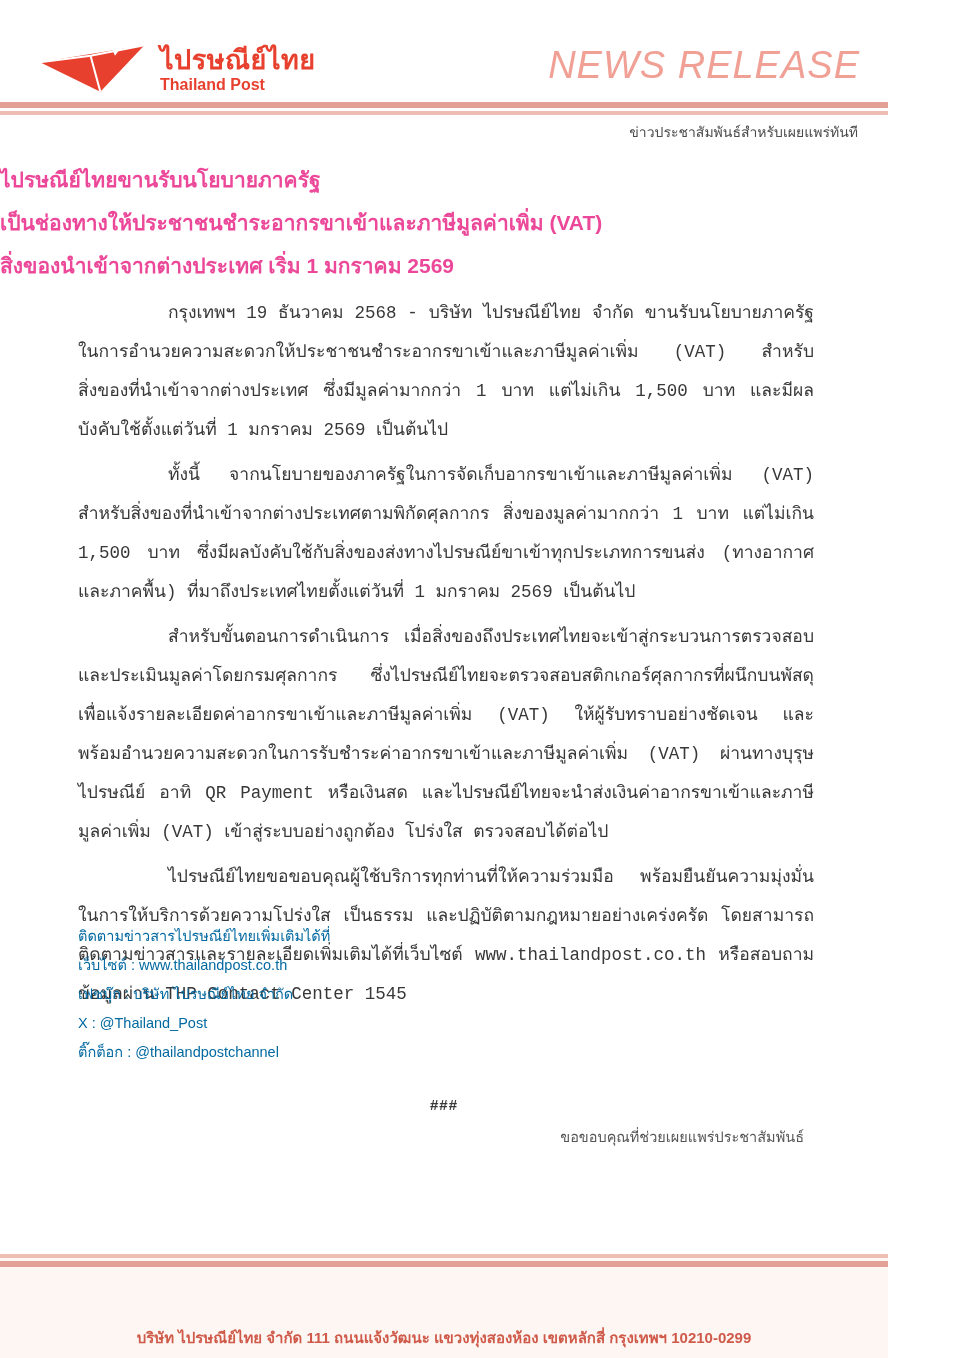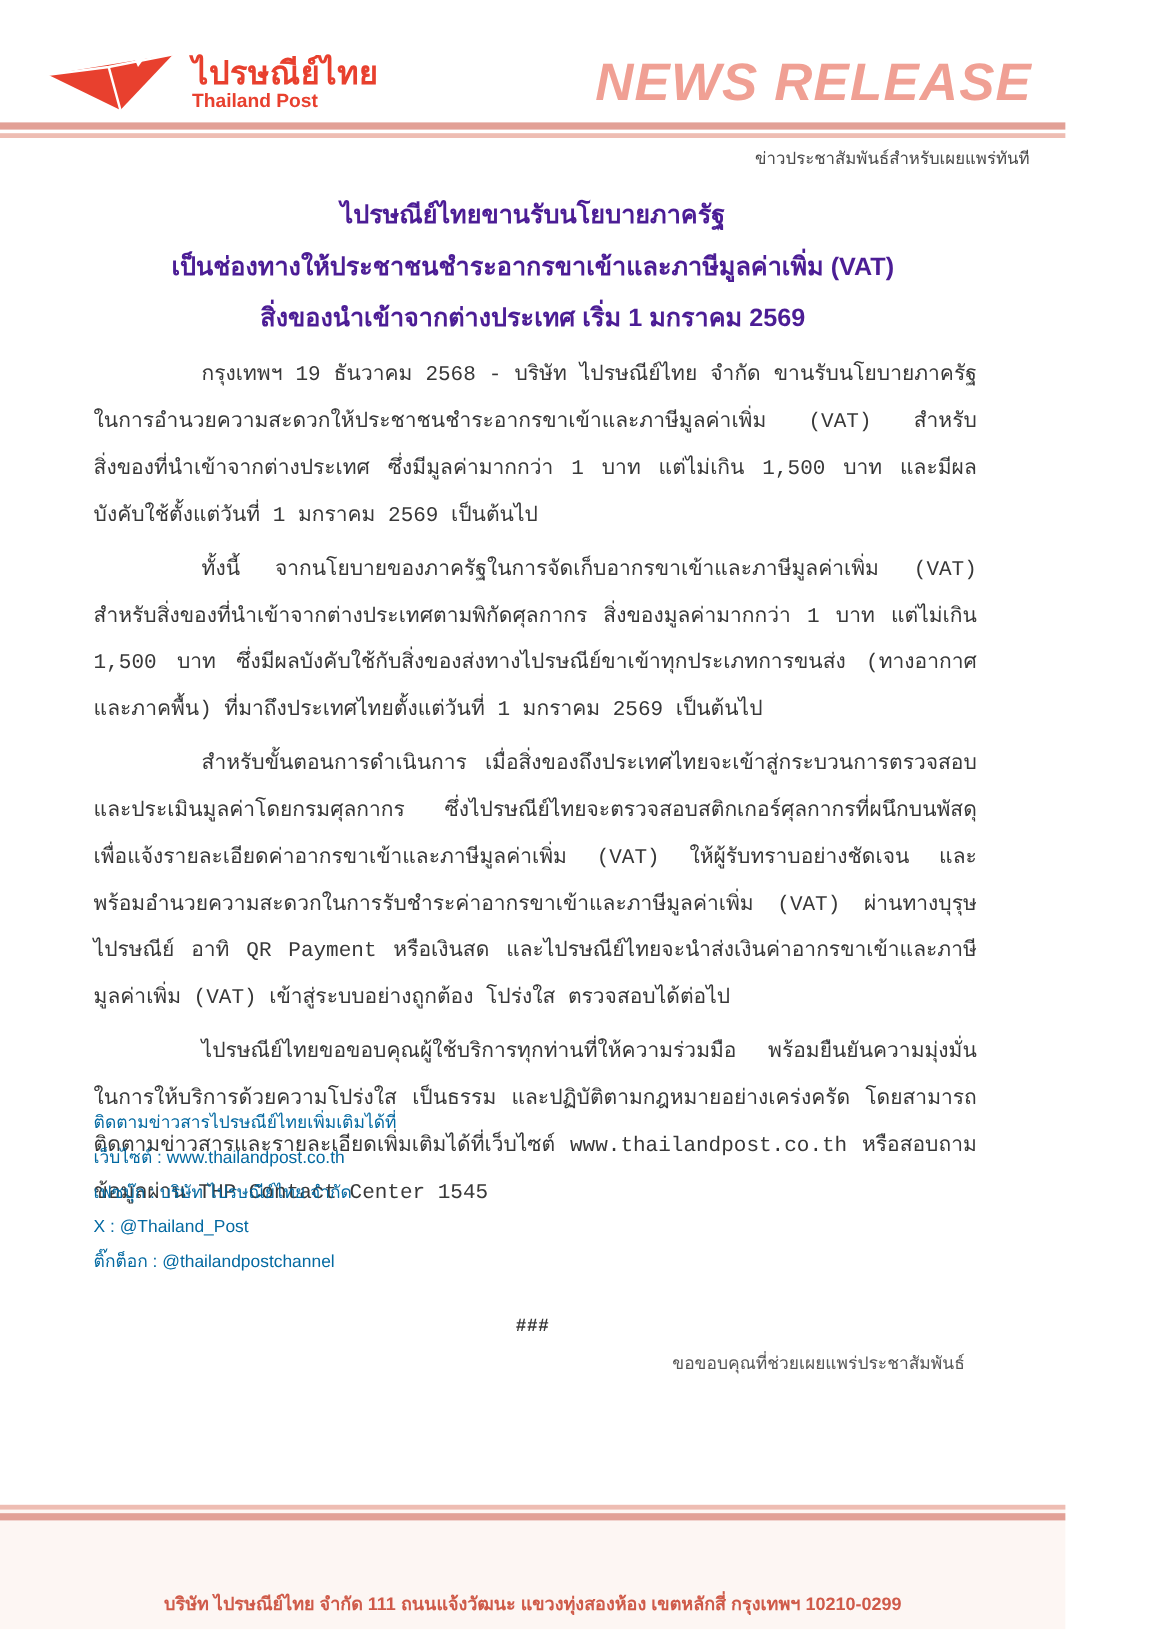--- a/index.html
+++ b/index.html
@@ -31,22 +31,22 @@
   }
   .logo-eng {
     font-size: 16px;
     font-weight: bold;
     color: #e8402e;
     margin-top: 2px;
   }
   .news-release {
     position: absolute;
     top: 44px; right: 28px;
-    font-size: 44px;
-    font-weight: 700;
+    font-size: 38px;
+    font-weight: 400;
     font-style: italic;
     letter-spacing: 1px;
     color: #f0a094;
     text-align: right;
   }
 
   .rule { position: absolute; left: 0; right: 0; }
   .rule-header { top: 102px; }
   .rule-bar-dark  { height: 6px; background: #e2a096; }
   .rule-gap      { height: 3px; background: transparent; }
@@ -56,25 +56,24 @@
     position: absolute;
     top: 121px; right: 30px;
     font-size: 14px;
     color: #4a4a4a;
   }
 
   
   .title-block {
     position: absolute;
     top: 158px; left: 0; right: 0;
-    text-align: center;
     font-weight: bold;
     font-size: 21px;
     line-height: 43px;
-    color: #4c1d95;
+    color: #ec4899;
   }
 
   
   .body-block {
     position: absolute;
     top: 294px; left: 78px; right: 74px;
     font-size: 17.5px;
     line-height: 39px;
     text-align: justify;
     color: #383838;

